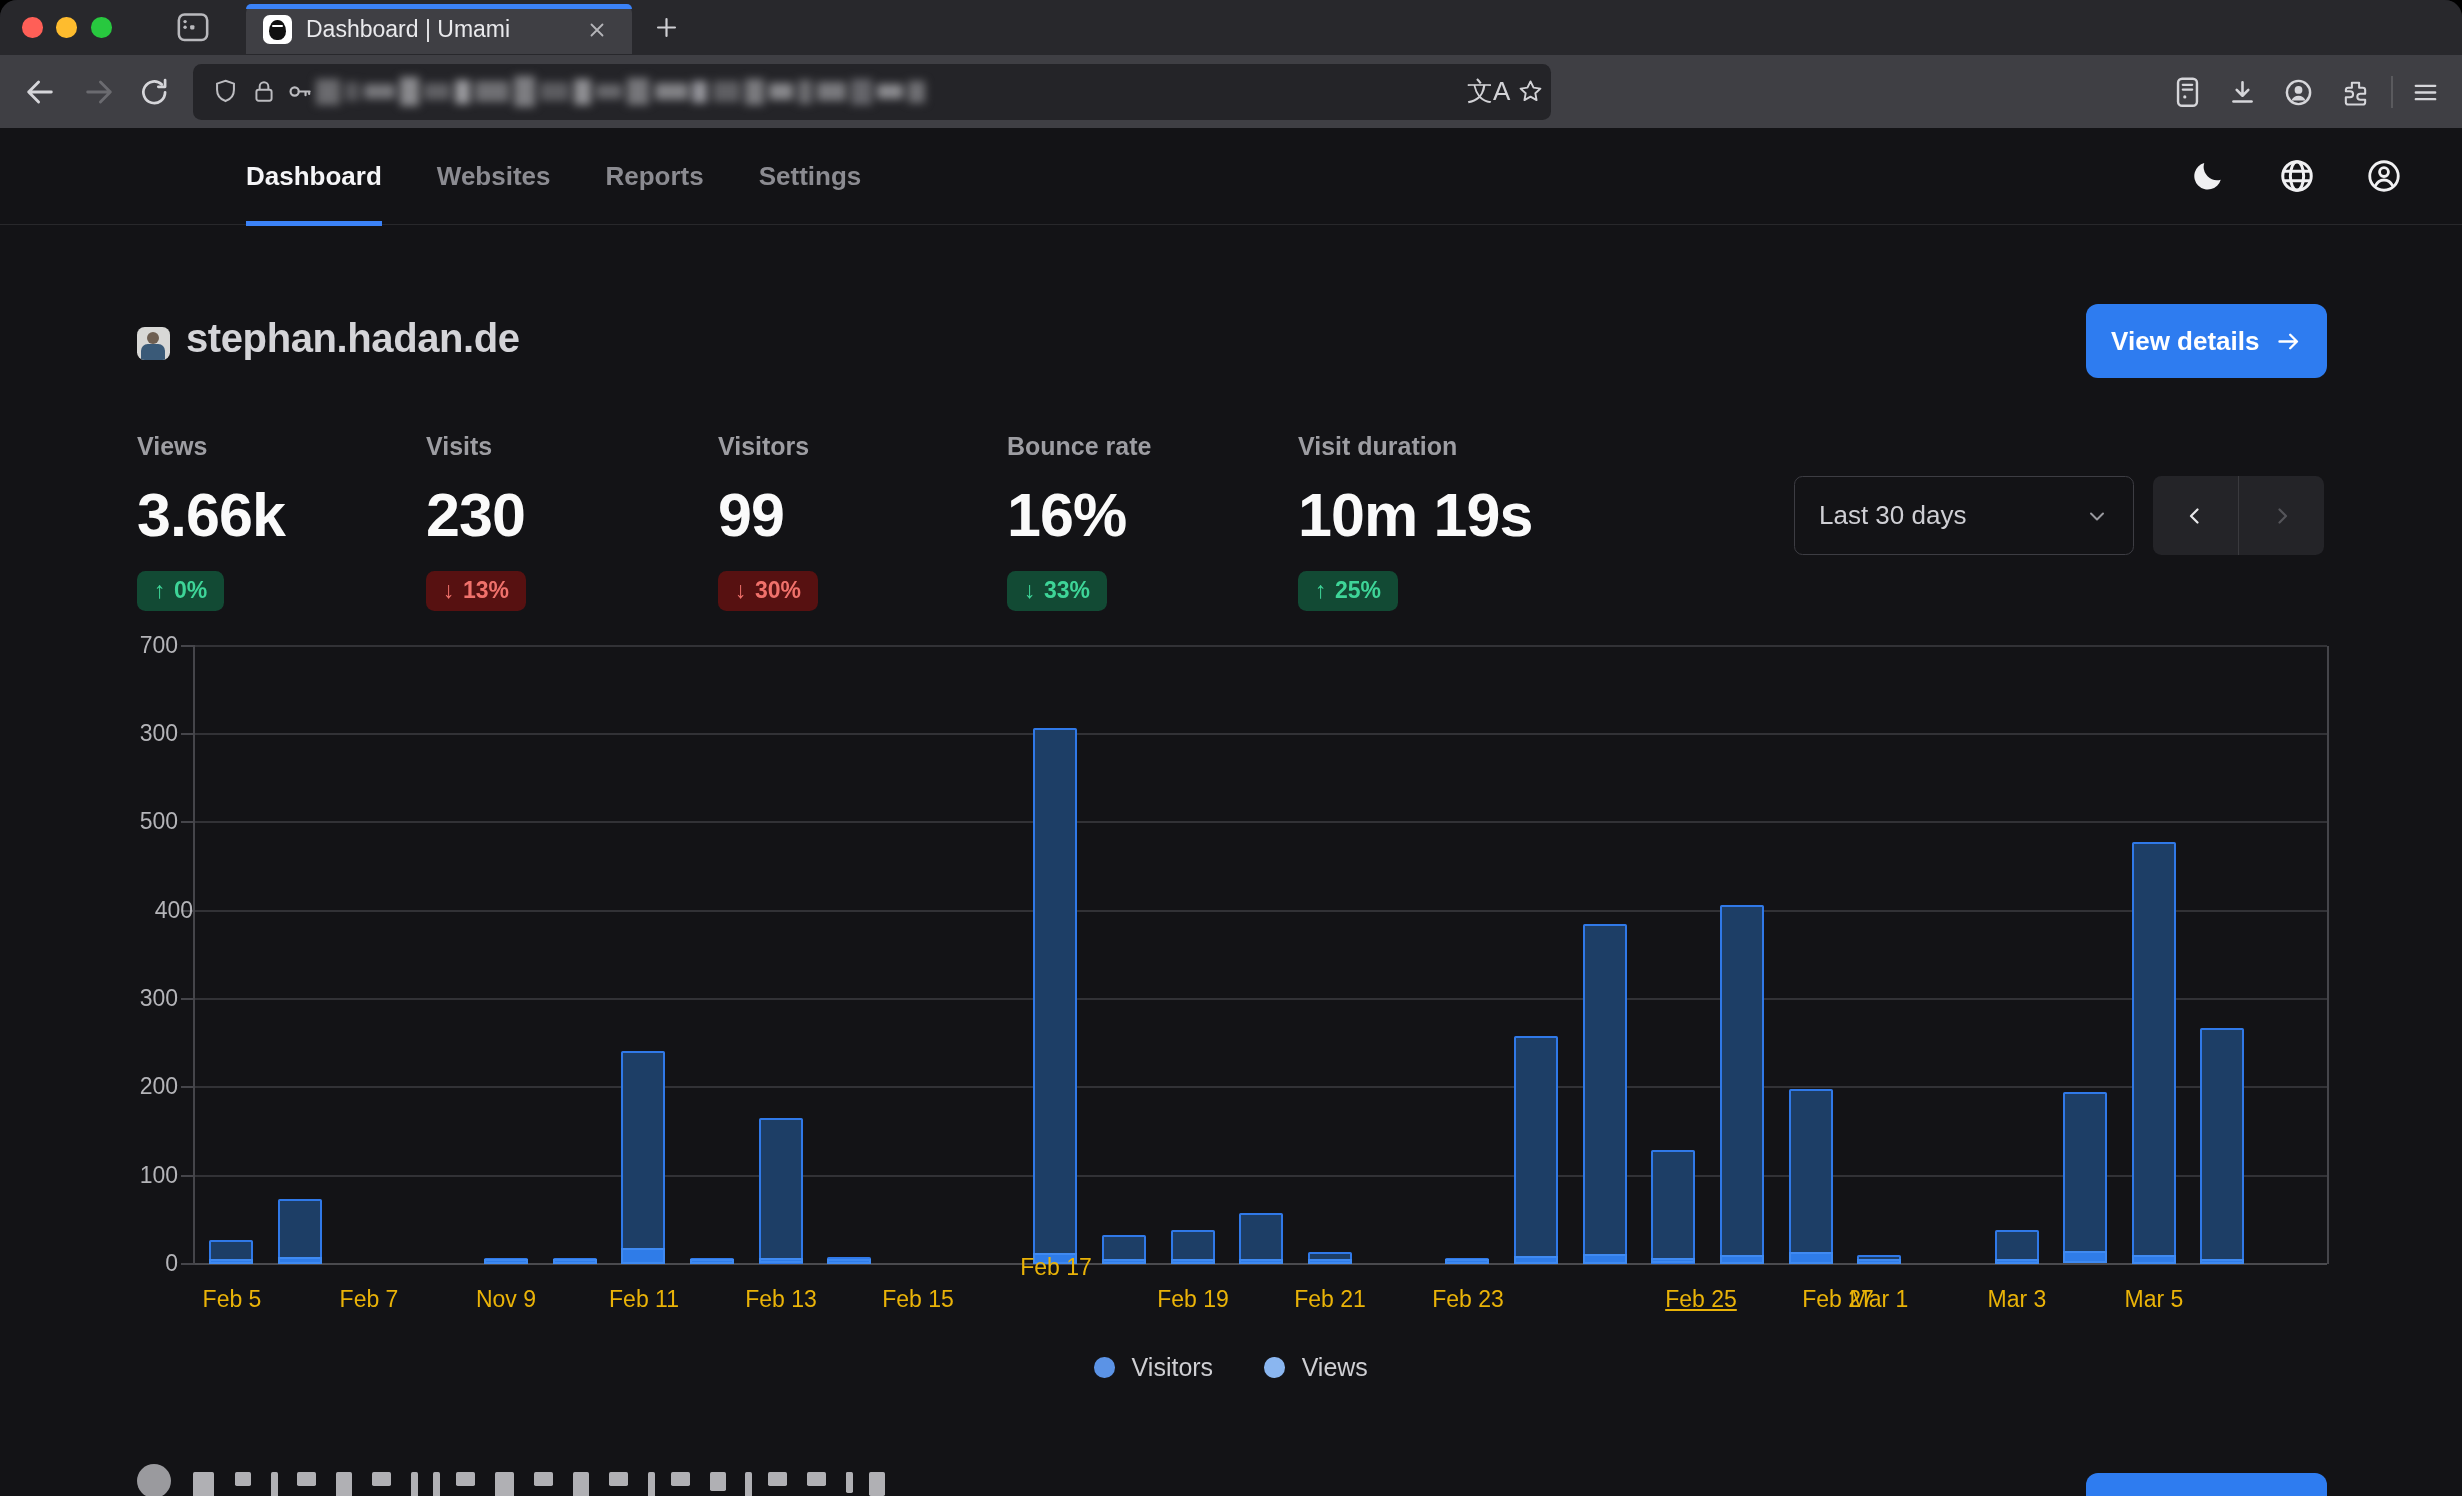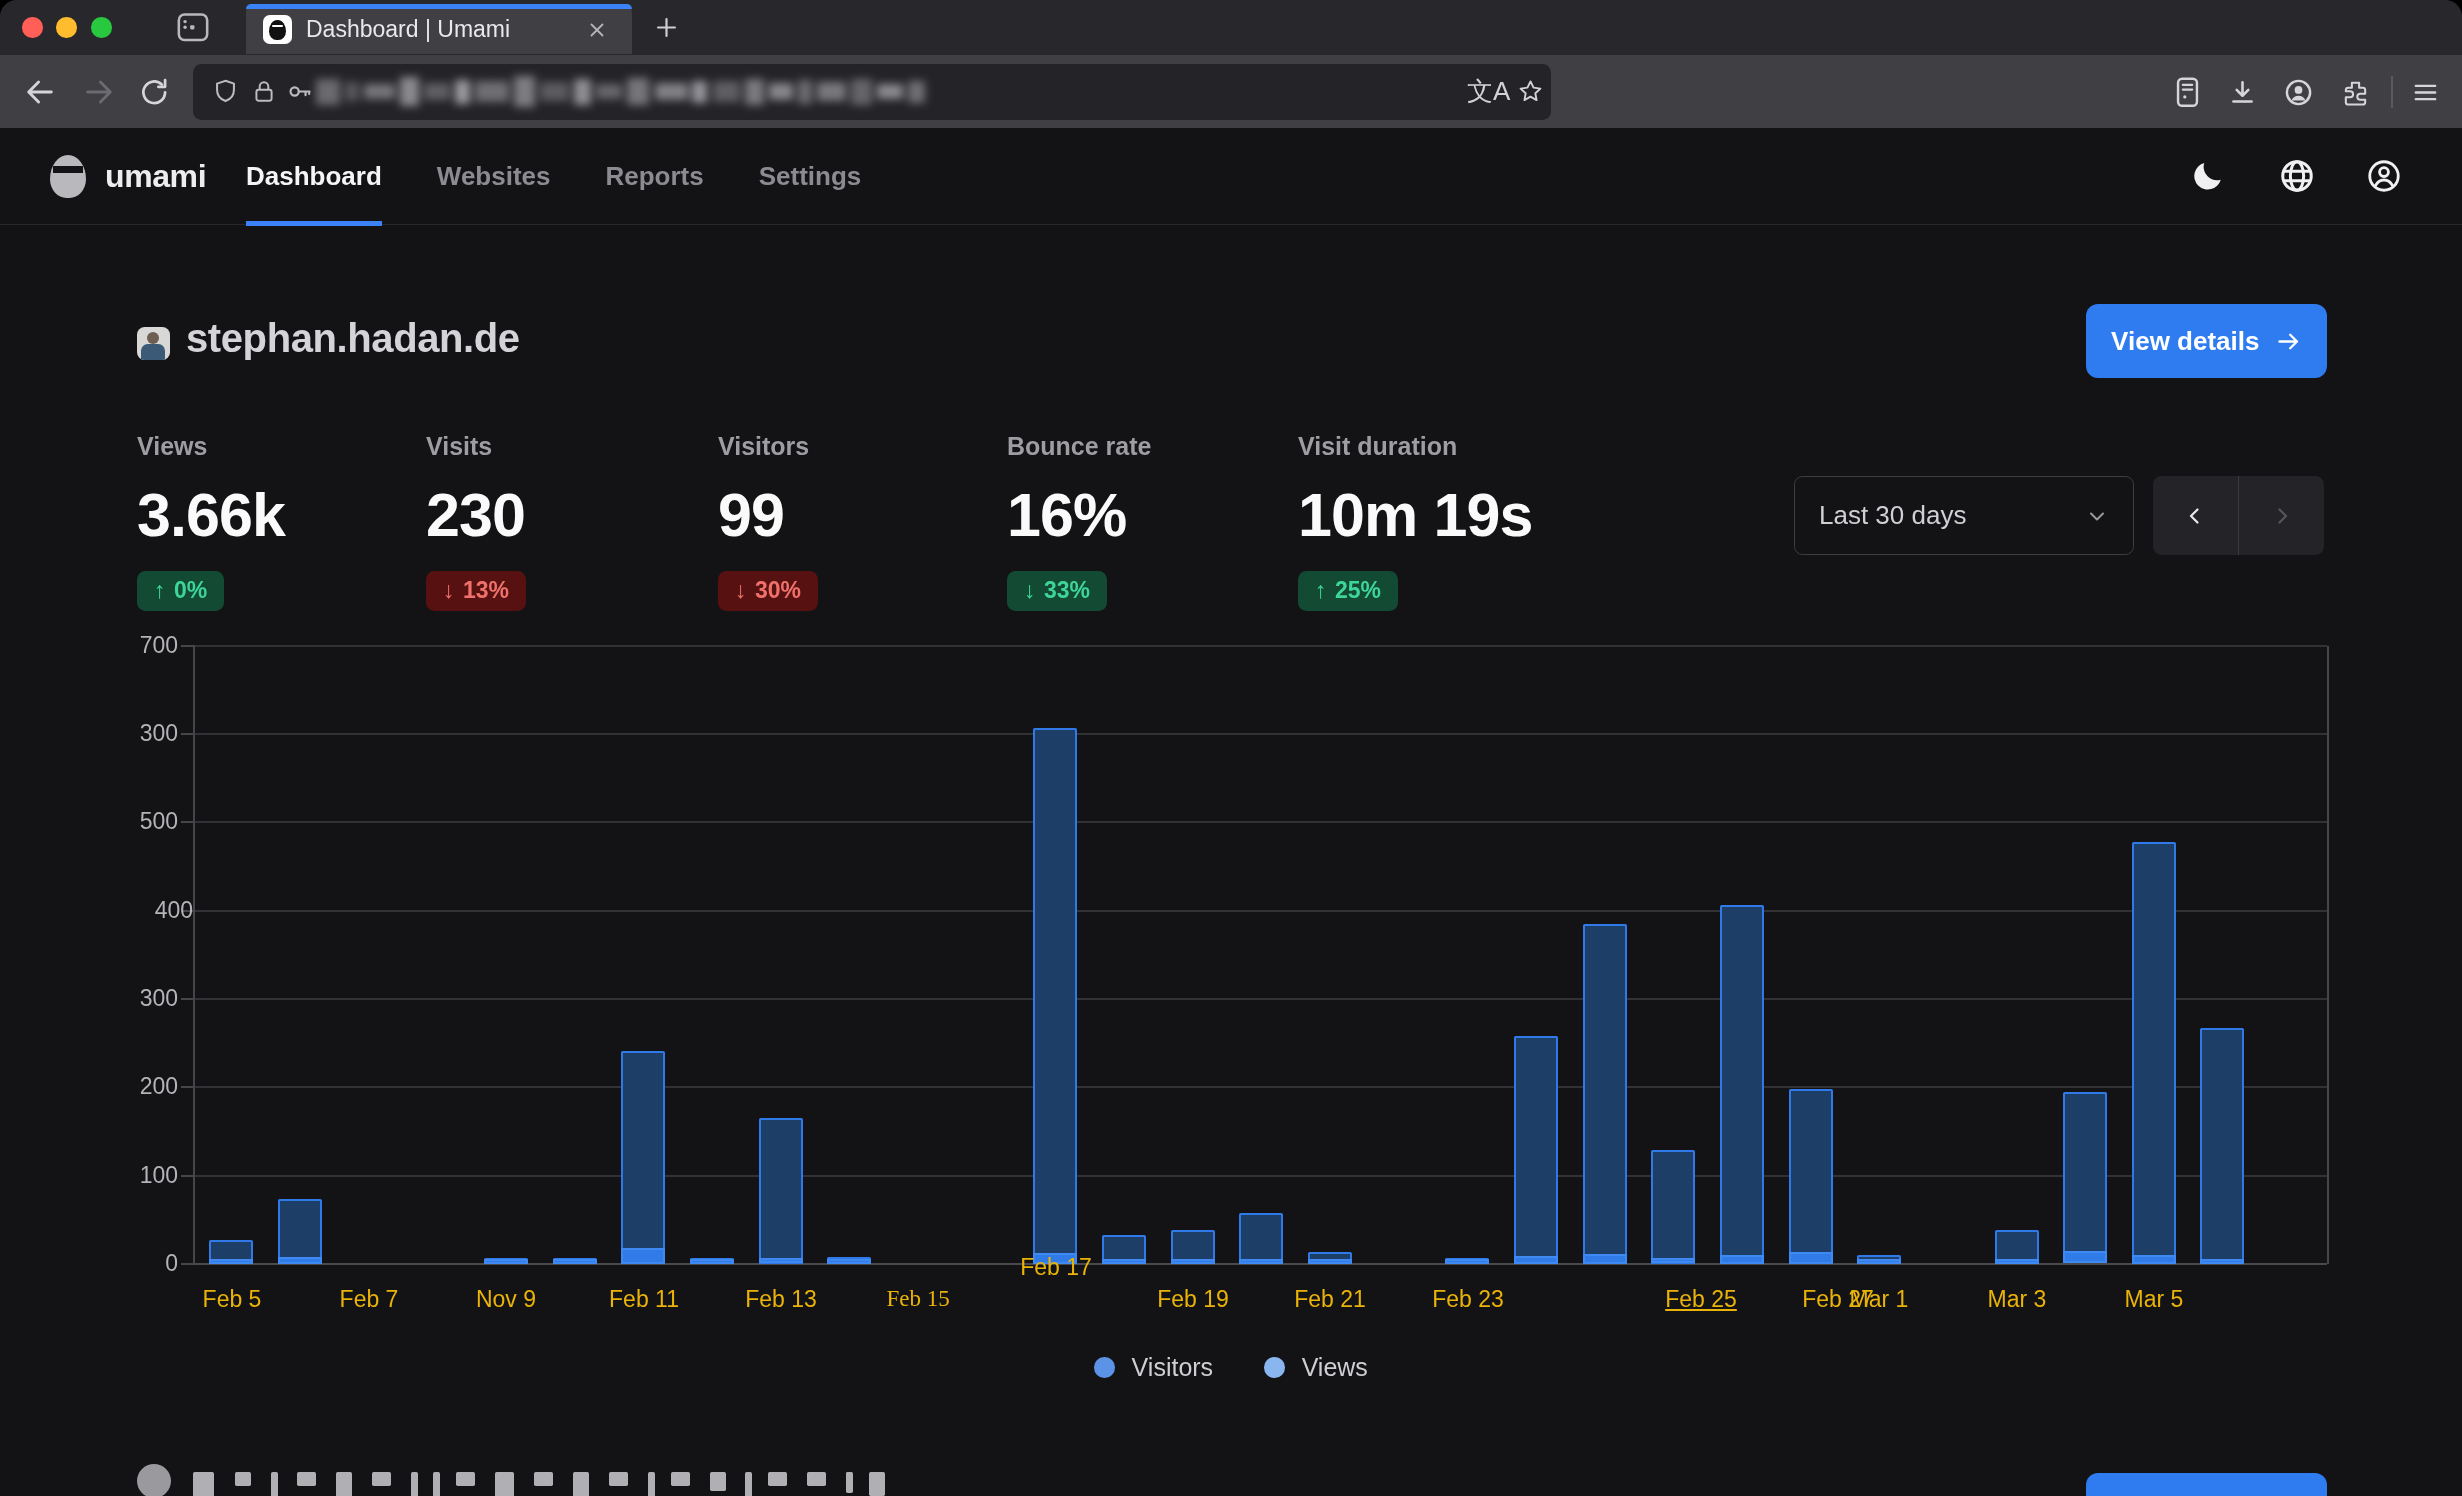--- a/index.html
+++ b/index.html
@@ -207,27 +207,20 @@
     </div>
     <div class="vdiv abs" style="left:2391px"></div>
     <div class="tb-icon abs" style="left:2406px;width:38px">
       <svg width="29" height="29" viewBox="0 0 24 24">
           <path d="M4 6.5h16M4 12h16M4 17.5h16" stroke="currentColor" stroke-width="2" stroke-linecap="round"></path>
         </svg>
     </div>
   </div>
 
   <div id="appheader" class="abs">
-    <div id="brand" class="abs">
-      <span style="position:relative;width:36px;height:43px;display:block">
-        <span class="umami-egg" style="left:0;top:0;width:36px;height:43px;background:#b9b9bd;"></span>
-        <span class="egg-slit" style="background:#131316;"></span>
-      </span>
-      <span id="brand-name">umami</span>
-    </div>
     <div id="nav" class="abs">
         <div class="nav-item active">Dashboard</div>
         <div class="nav-item">Websites</div>
         <div class="nav-item">Reports</div>
         <div class="nav-item">Settings</div>
       </div>
     <div class="hdr-icon abs" style="left:2190px">
       <svg width="36" height="36" viewBox="0 0 24 24">
           <path d="M20.5 14.5A9 9 0 0 1 9.5 3.3 9 9 0 1 0 20.5 14.5z" fill="#f0f0f2"></path>
         </svg>
@@ -380,21 +373,21 @@
       <div class="barv" style="left: 2063px; top: 1251px; width: 44px; height: 12.4px;"></div>
       <div class="bar" style="left: 2132px; top: 842px; width: 44px; height: 422px;"></div>
       <div class="barv" style="left: 2132px; top: 1255px; width: 44px; height: 8.8px;"></div>
       <div class="bar" style="left: 2200px; top: 1028px; width: 44px; height: 236px;"></div>
       <div class="barv" style="left: 2200px; top: 1259px; width: 44px; height: 5.1px;"></div>
       <div class="xlab" style="left: 232px; top: 1286px;">Feb 5</div>
       <div class="xlab" style="left: 369px; top: 1286px;">Feb 7</div>
       <div class="xlab" style="left: 506px; top: 1286px;">Nov 9</div>
       <div class="xlab" style="left: 644px; top: 1286px;">Feb 11</div>
       <div class="xlab" style="left: 781px; top: 1286px;">Feb 13</div>
-      <div class="xlab" style="left: 918px; top: 1286px; font-family: Liberation Serif, serif;">Feb 15</div>
+      <div class="xlab" style="left: 918px; top: 1286px;">Feb 15</div>
       <div class="xlab" style="left: 1056px; top: 1254px;">Feb 17</div>
       <div class="xlab" style="left: 1193px; top: 1286px;">Feb 19</div>
       <div class="xlab" style="left: 1330px; top: 1286px;">Feb 21</div>
       <div class="xlab" style="left: 1468px; top: 1286px;">Feb 23</div>
       <div class="xlab" style="left: 1701px; top: 1286px; text-decoration: underline;">Feb 25</div>
       <div class="xlab" style="left: 1838px; top: 1286px;">Feb 27</div>
       <div class="xlab" style="left: 1879px; top: 1286px;">Mar 1</div>
       <div class="xlab" style="left: 2017px; top: 1286px;">Mar 3</div>
       <div class="xlab" style="left: 2154px; top: 1286px;">Mar 5</div>
     </div>

